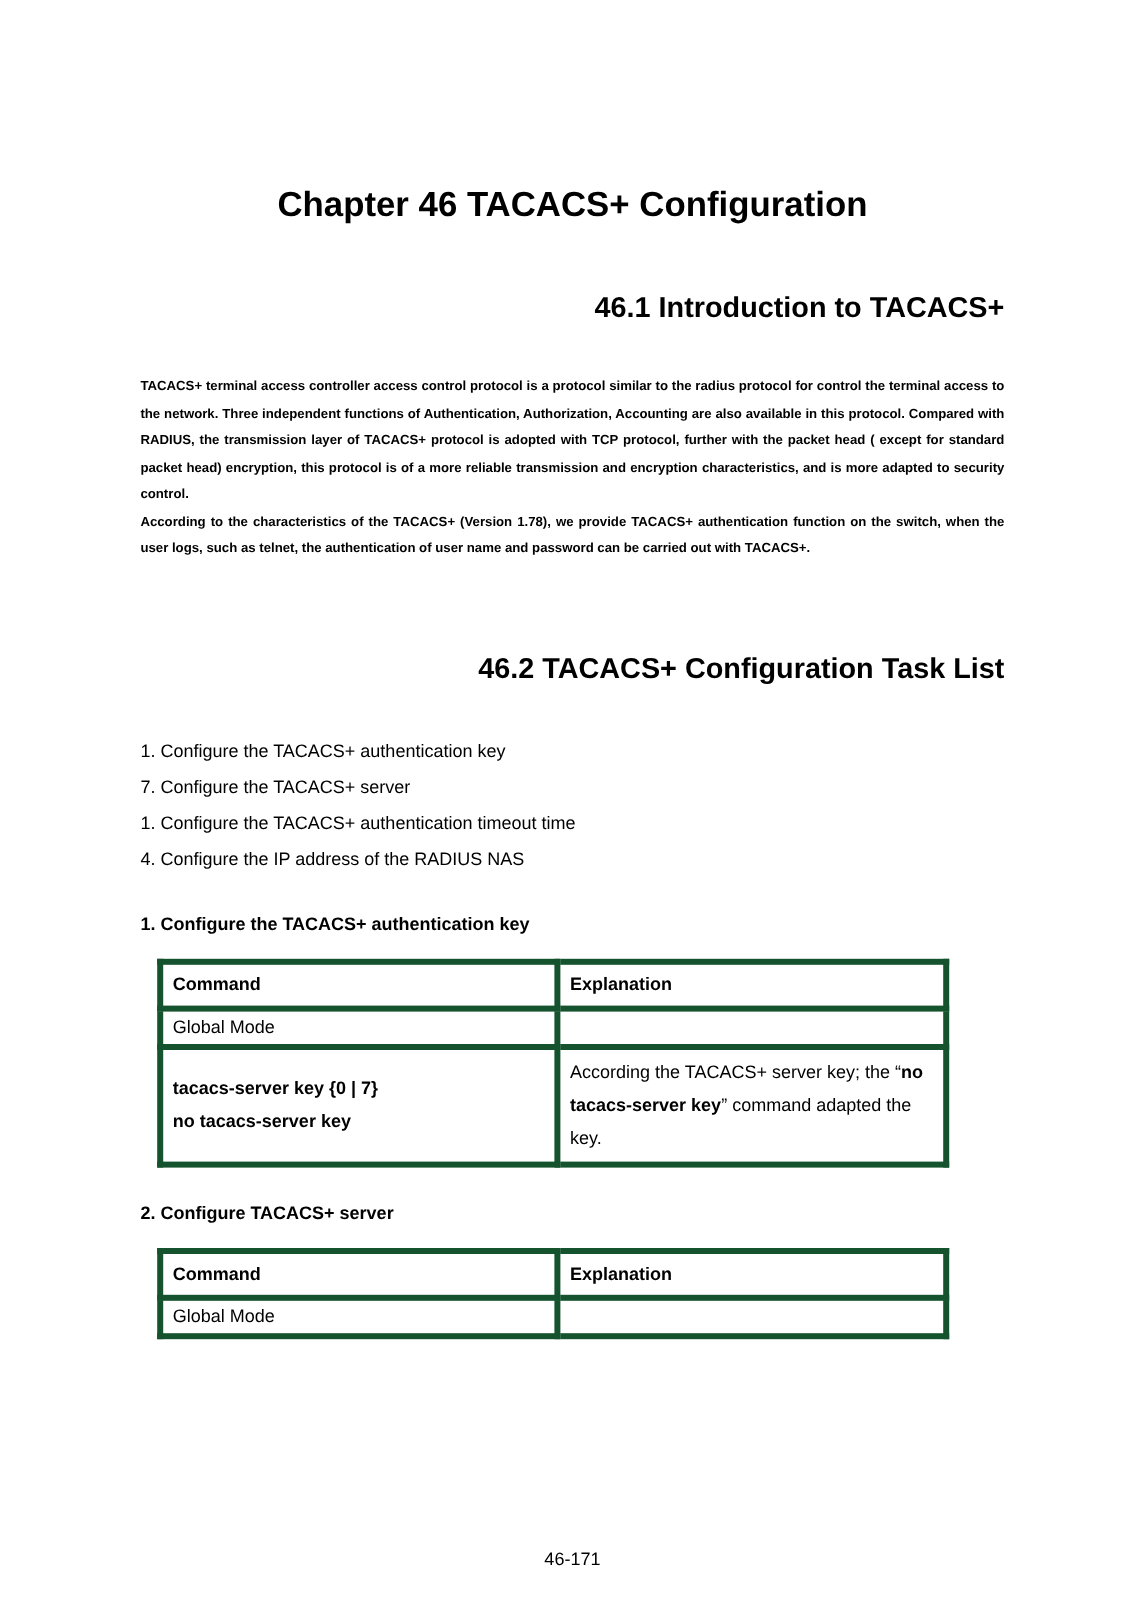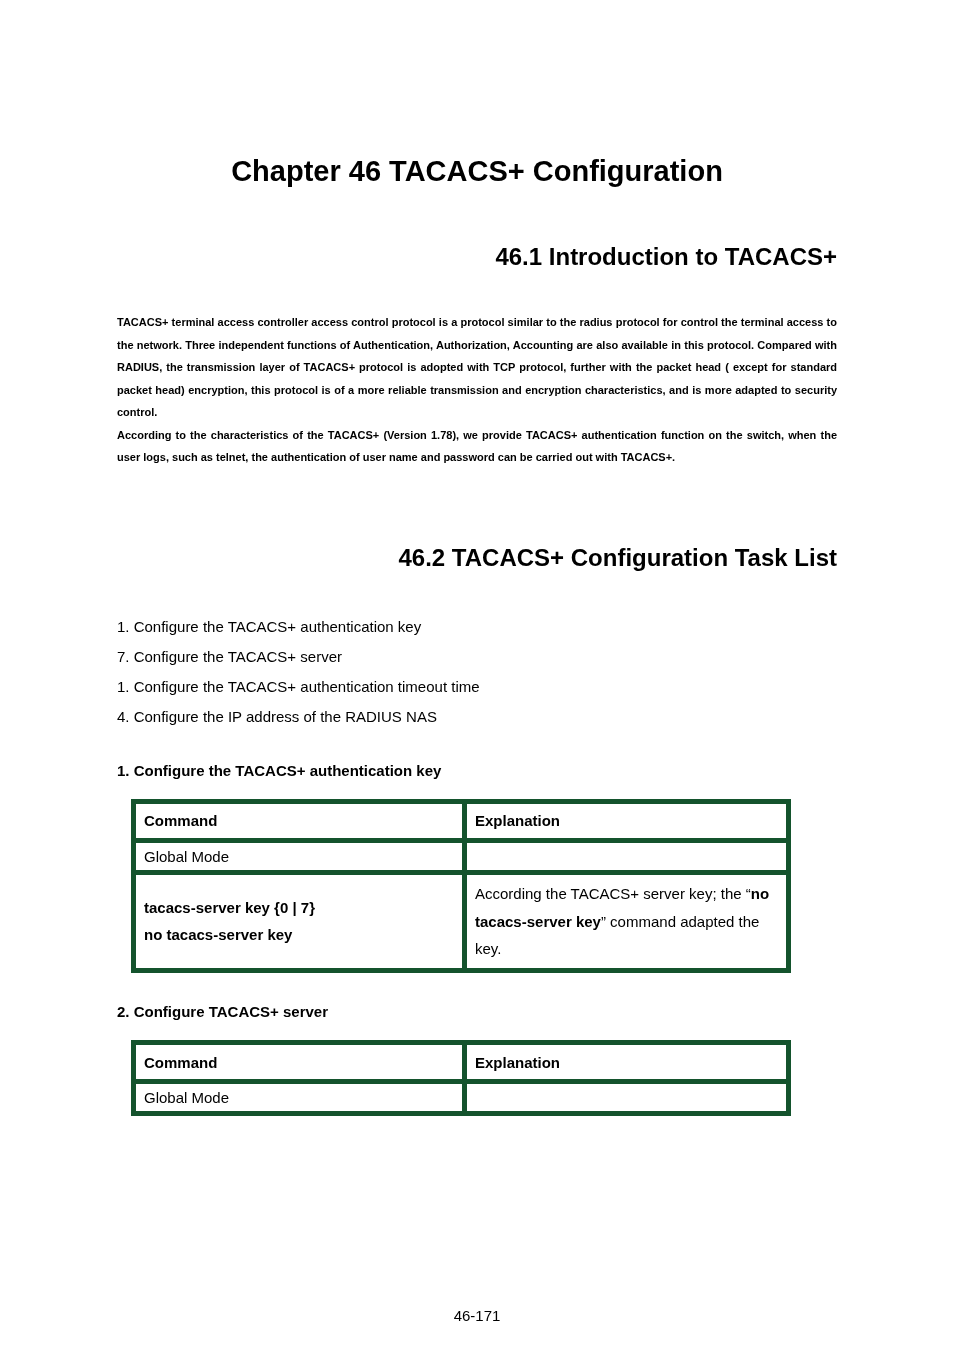--- a/index.html
+++ b/index.html
@@ -75,21 +75,21 @@
       height: 24px;
     }
     td.col-left {
       width: 310px;
     }
     td.cell-multiline {
       line-height: 1.85;
     }
     .footer {
       position: absolute;
-      bottom: 26px;
+      bottom: 42px;
       left: 0;
       width: 100%;
       text-align: center;
       font-size: 15px;
     }
     .bold {
       font-weight: bold;
     }
   </style>
 </head>

